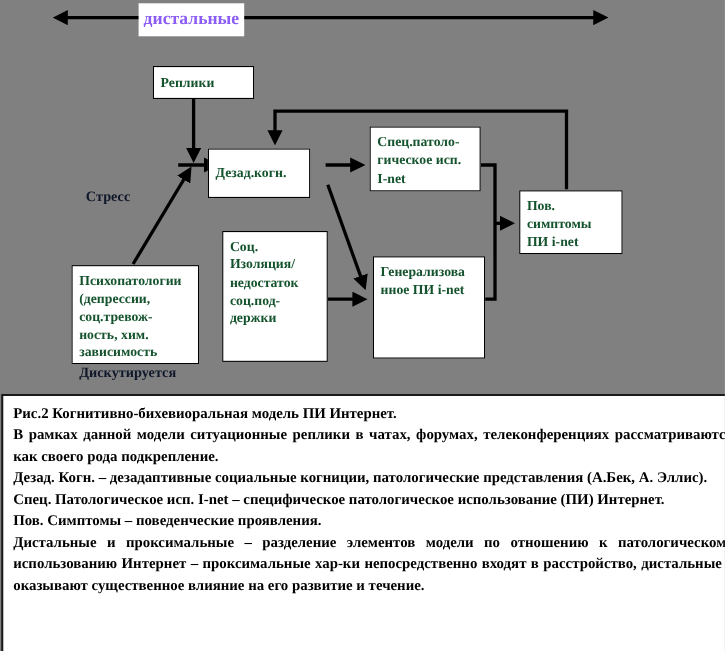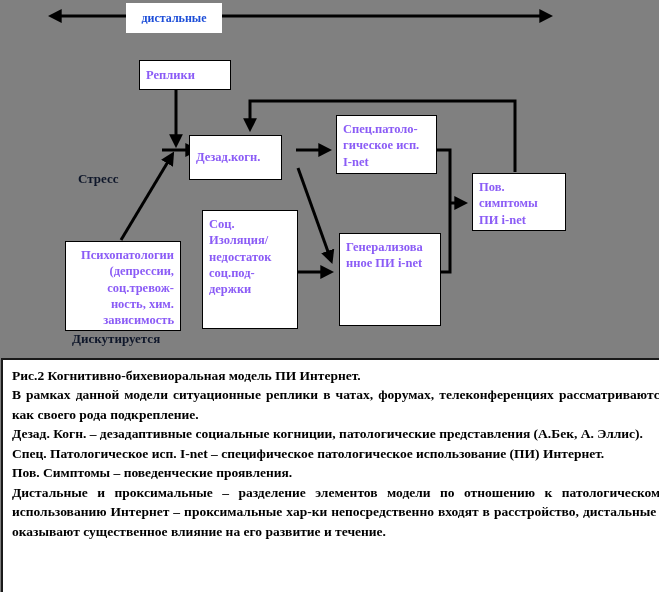--- a/index.html
+++ b/index.html
@@ -6,40 +6,40 @@
   .stage {
     position:relative; width:659px; height:592px;
     background:#808080; overflow:hidden;
     font-family:"Liberation Serif", serif;
   }
   .stage svg { position:absolute; left:0; top:0; }
   .node {
     position:absolute; box-sizing:border-box;
     background:#ffffff; border:1.6px solid #000000;
     font-weight:bold; font-size:12.5px; line-height:1.3;
-    color:#8b5cf6; white-space:pre-line; padding:5px 6px;
+    color:#14532d; white-space:pre-line; padding:5px 6px;
   }
   .node.vcenter { display:flex; align-items:center; }
   .axis-label {
     position:absolute; box-sizing:border-box; background:#ffffff;
     display:flex; align-items:center; justify-content:center;
-    font-weight:bold; font-size:12px; color:#1d4ed8;text-align:right;
+    font-weight:bold; font-size:16px; color:#8b5cf6;text-align:right;
   }
   .floating-label {
     position:absolute; font-weight:bold; font-size:13px; color:#0f172a;
   }
   
   #n-repliki  { left:139px; top:60px;  width:92px;  height:30px; }
   #n-internet { left:70px;  top:135px; width:92px;  height:31px; }
   #n-dezad    { left:189px; top:135px; width:93px;  height:45px; }
   #n-spec     { left:336px; top:115px; width:101px; height:59px; }
   #n-pov      { left:472px; top:173px; width:94px;  height:58px; }
   #n-gen      { left:339px; top:233px; width:102px; height:93px; }
   #n-soc      { left:202px; top:210px; width:96px;  height:119px; }
-  #n-psycho   { left:65px;  top:241px; width:116px; height:90px;text-align:right; }
+  #n-psycho   { left:65px;  top:241px; width:116px; height:90px; }
   #l-axis-left  { left:126px; top:3px; width:96px;  height:30px; }
   #l-axis-right { left:348px; top:4px; width:111px; height:29px; }
   #l-stress     { left:78px; top:171px; }
   #l-discussed  { left:72px; top:331px; }
   .caption {
     position:absolute; left:1px; top:358px; width:655px; height:227px;
     box-sizing:content-box; background:#ffffff; border:2px solid #1a1a1a;
     padding:6px 9px 0 9px;
   }
   .caption p {

